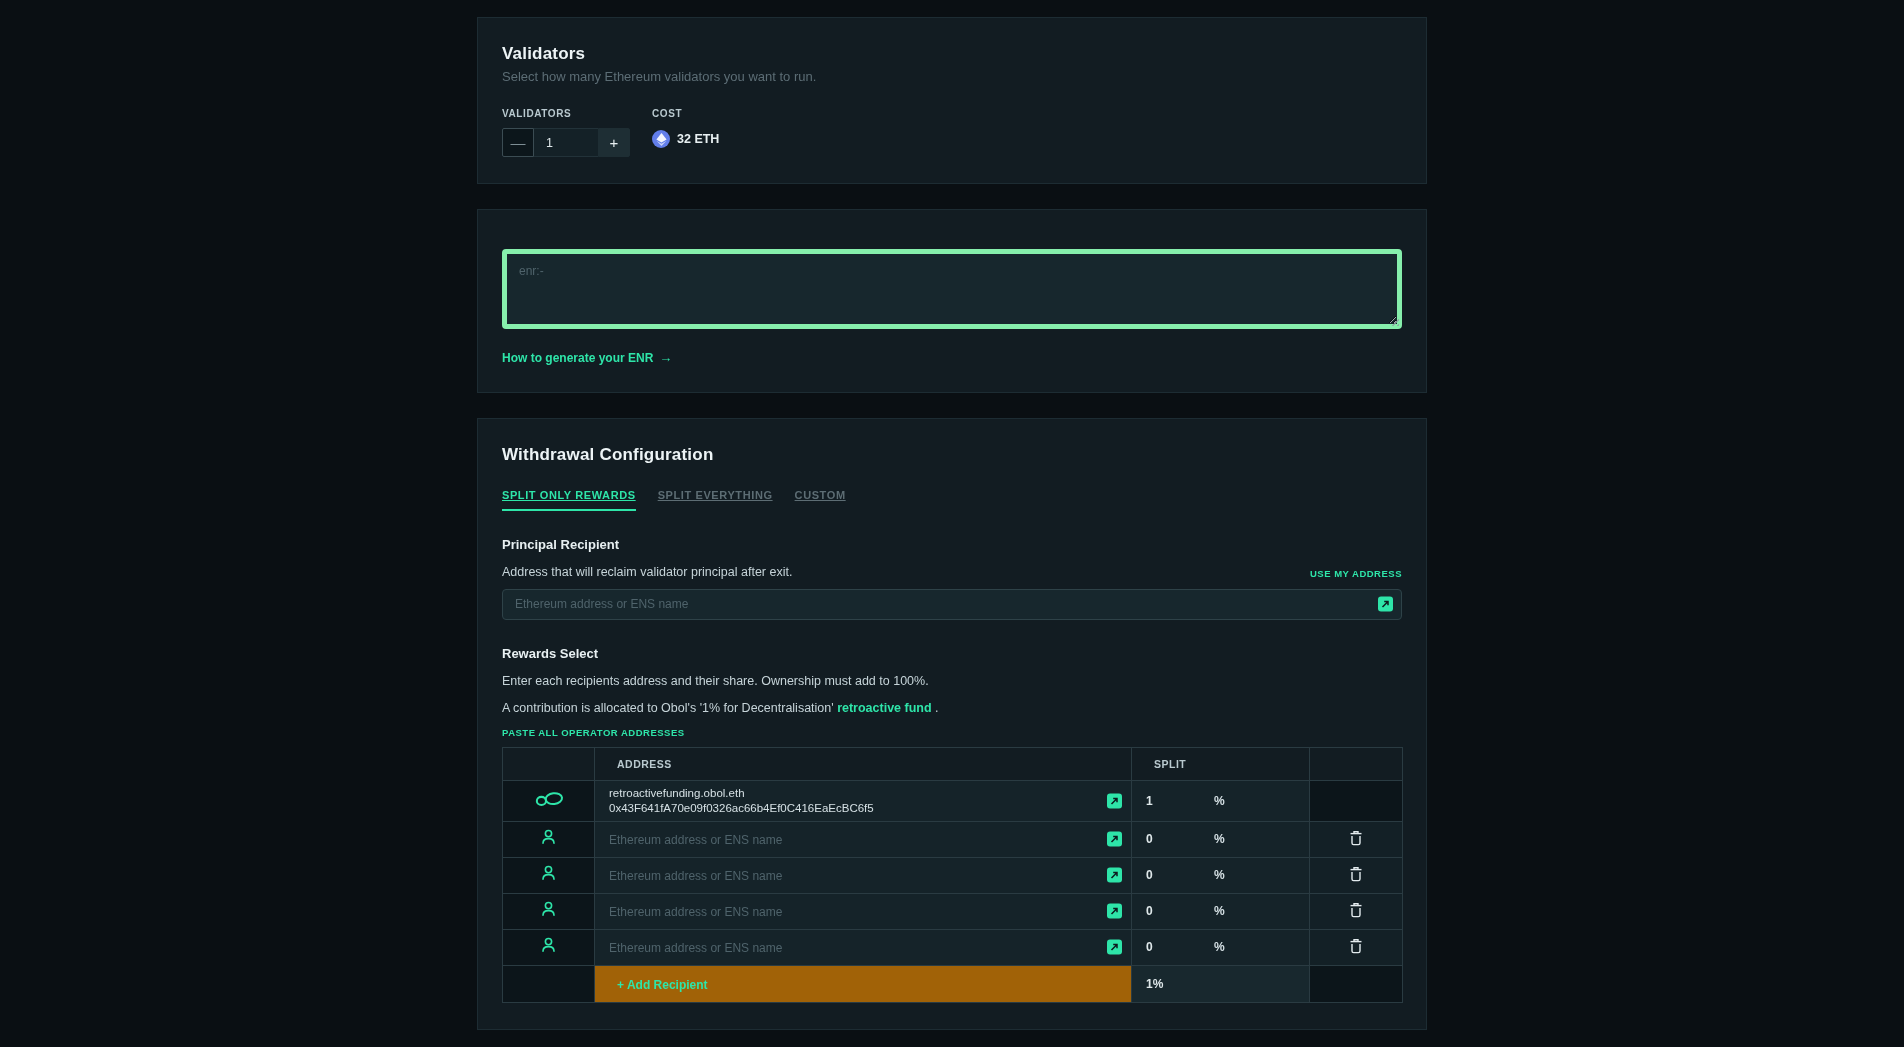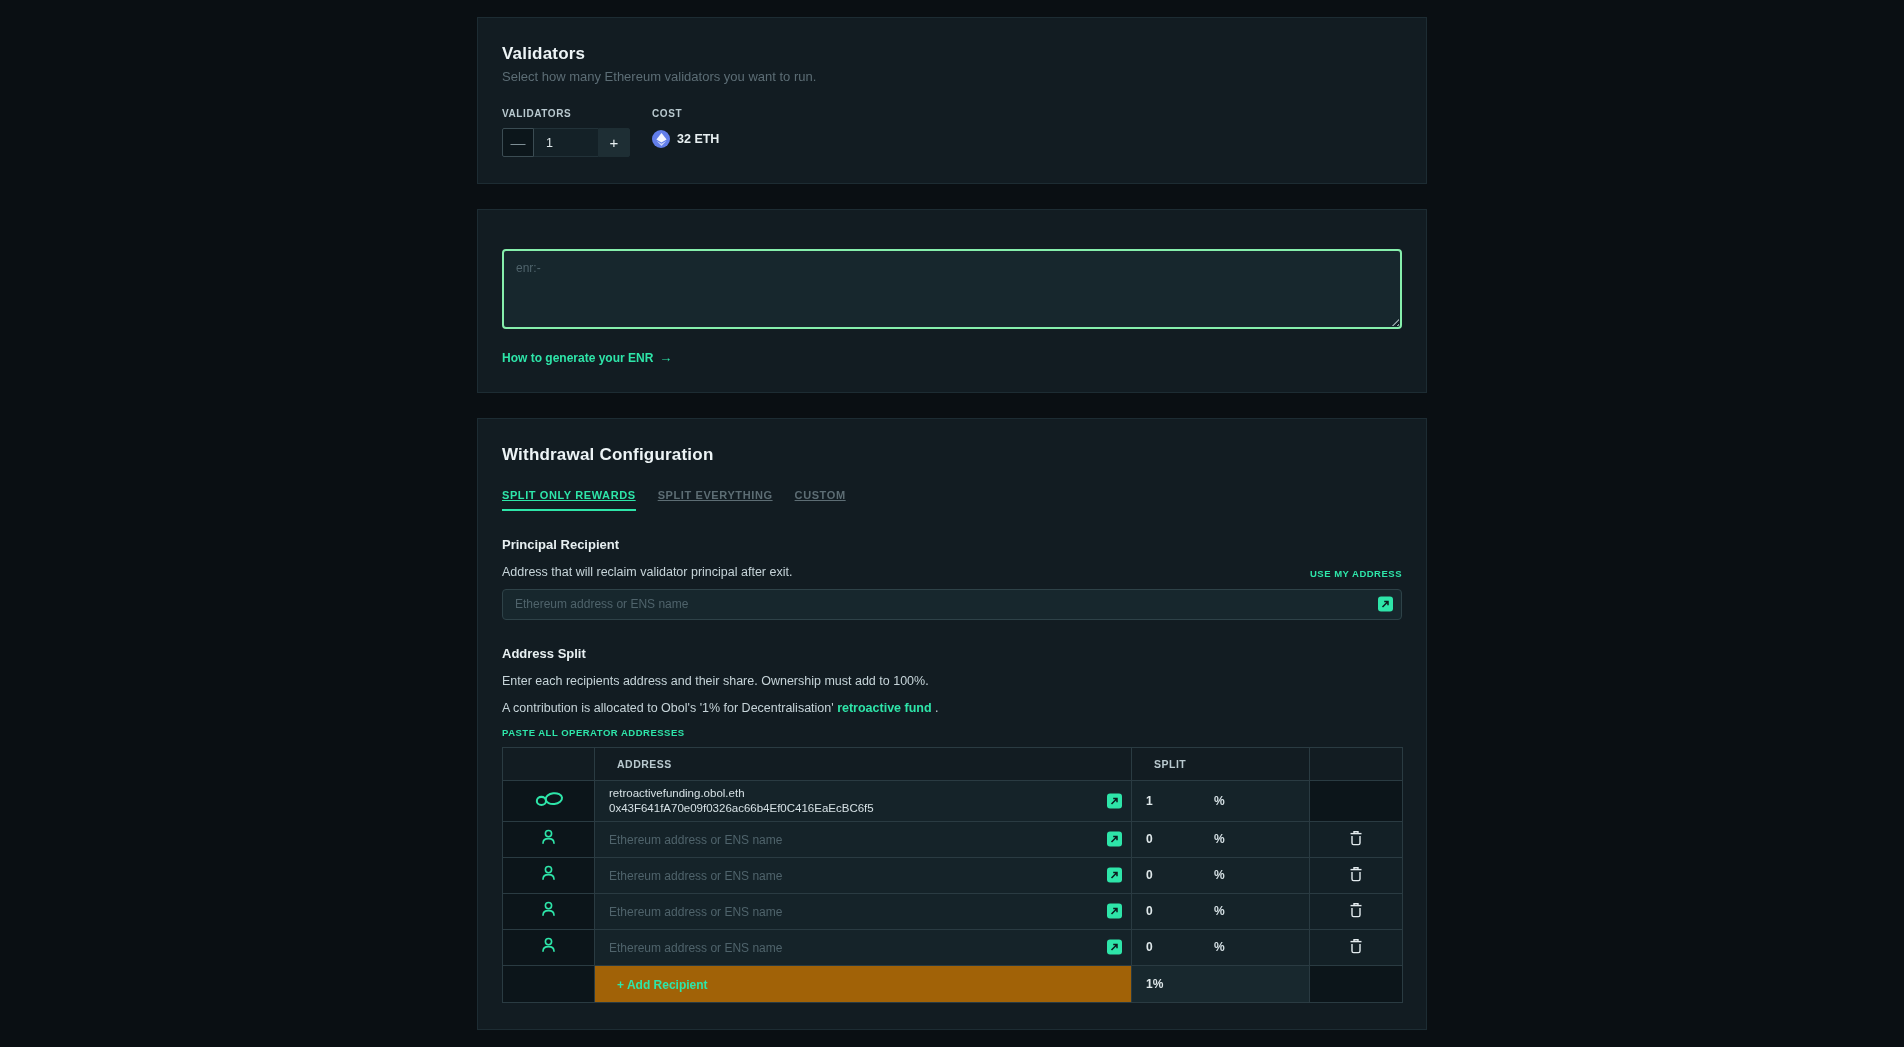--- a/index.html
+++ b/index.html
@@ -52,21 +52,21 @@
   
   .enr-label-row { display: flex; align-items: center; gap: 7px; }
   .help-dot {
     width: 15px; height: 15px; border-radius: 50%; border: 1.5px solid #8b9aa1;
     color: #a9b7bd; font-size: 9.5px; font-weight: 700;
     display: flex; align-items: center; justify-content: center; cursor: pointer;
   }
   .enr-box-wrap { position: relative; margin-top: 13px; }
   textarea.enr-box {
     width: 100%; height: 80px; resize: vertical;
-    background: #17272d; border: 2px solid #86efac; border-radius: 4px;
+    background: #17272d; border: 5px solid #86efac; border-radius: 4px;
     color: #cfdade; font-size: 12px; font-family: inherit;
     padding: 10px 12px; outline: none; display: block; margin-top: 12px;
   }
   textarea.enr-box::placeholder { color: #4f636b; }
   .resize-corner {
     position: absolute; right: 3px; bottom: 3px; width: 10px; height: 10px;
     pointer-events: none;
     background:
       linear-gradient(135deg, transparent 0 50%, transparent 50%),
       repeating-linear-gradient(135deg, transparent 0 2px, #8fa0a6 2px 3.5px);
@@ -198,21 +198,21 @@
     </div>
     <div class="addr-input-wrap">
       <input class="addr-input" placeholder="Ethereum address or ENS name" style="">
       <span class="ext-icon">
         <svg width="9" height="9" viewBox="0 0 9 9">
             <path d="M1.5 7.5 L7 2 M3.2 2 H7 V5.8" stroke="#0d1a1f" stroke-width="1.5" fill="none"></path>
           </svg>
       </span>
     </div>
 
-    <div class="section-title">Address Split</div>
+    <div class="section-title">Rewards Select</div>
     <div class="desc-row" style="justify-content:flex-start;">
       <span class="desc-text">Enter each recipients address and their share. Ownership must add to 100%.</span>
     </div>
     <p class="contrib"><span>A contribution is allocated to Obol's '1% for Decentralisation'</span> <a class="fund-link">retroactive fund</a> <span>.</span></p>
     <div class="mini-action paste-action">PASTE ALL OPERATOR ADDRESSES</div>
 
     <table class="split-table">
       <colgroup>
           <col class="c-icon">
           <col class="c-addr">

